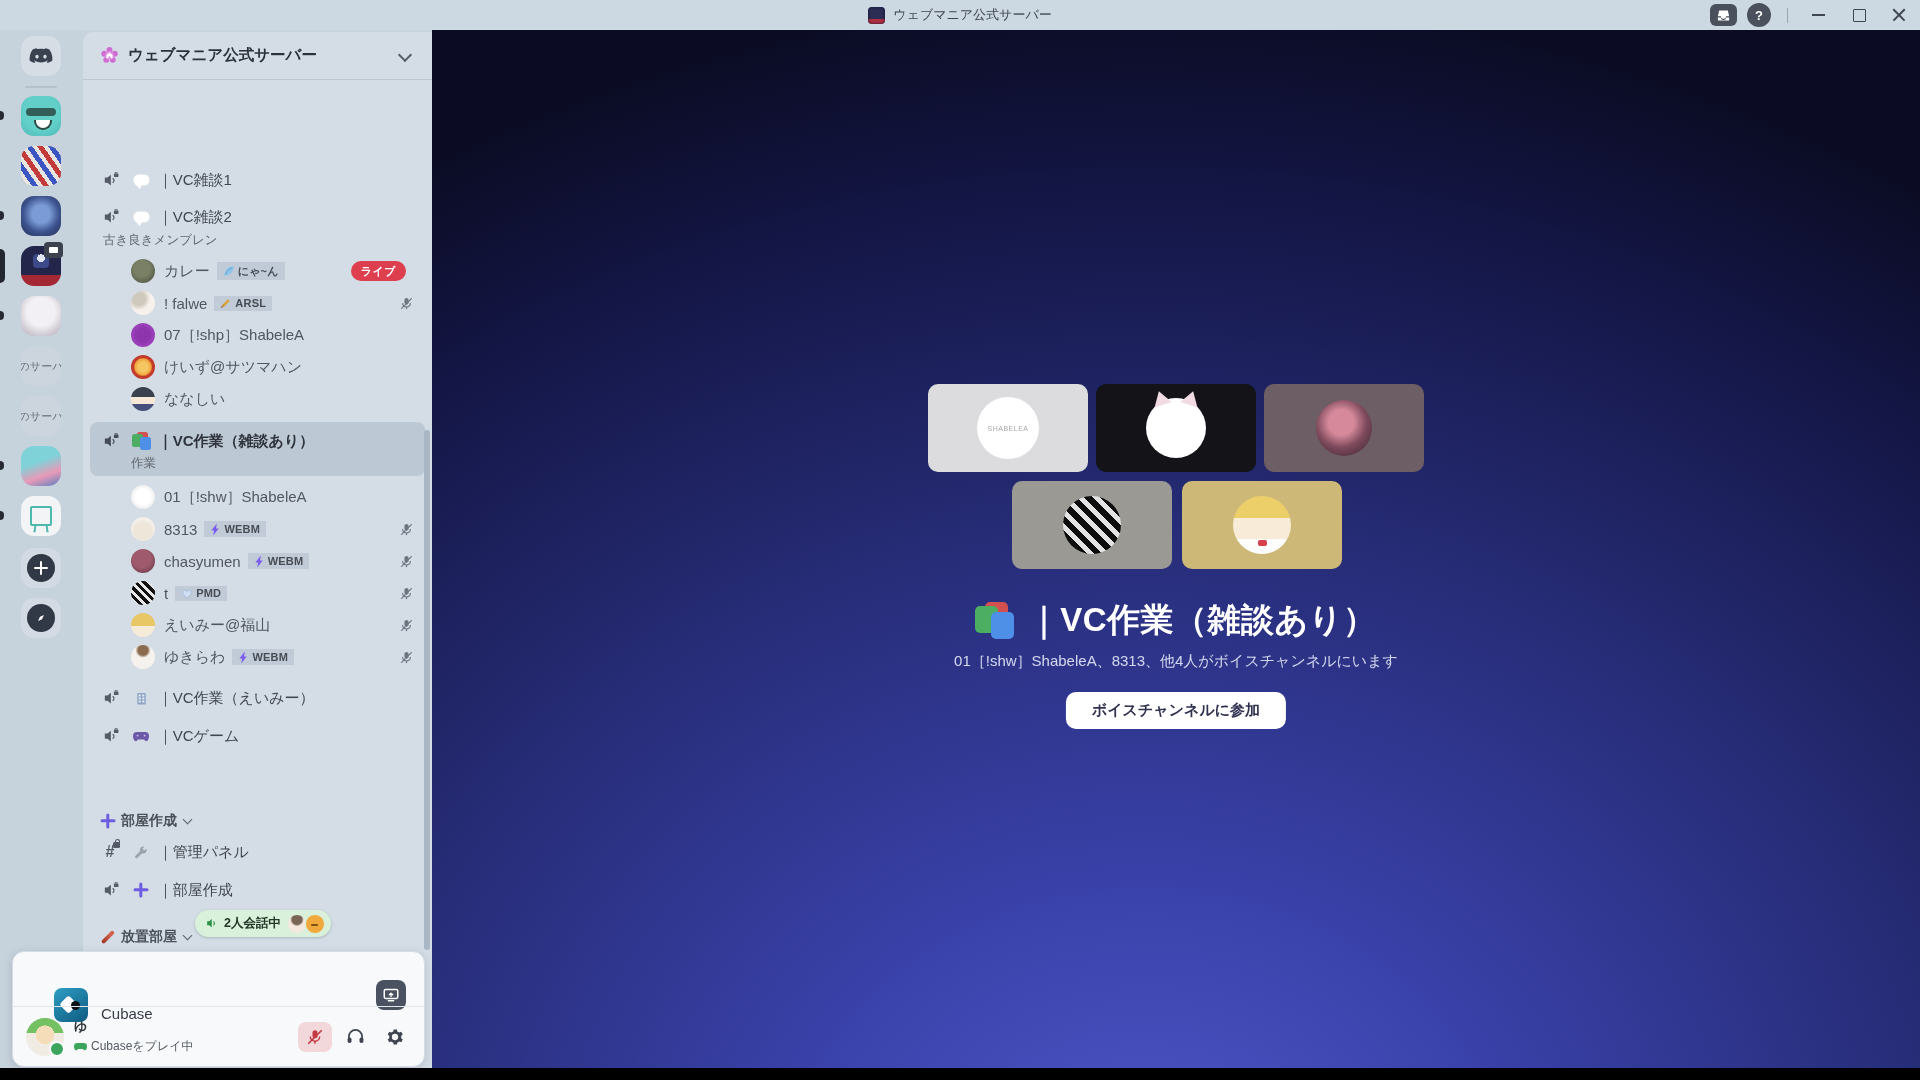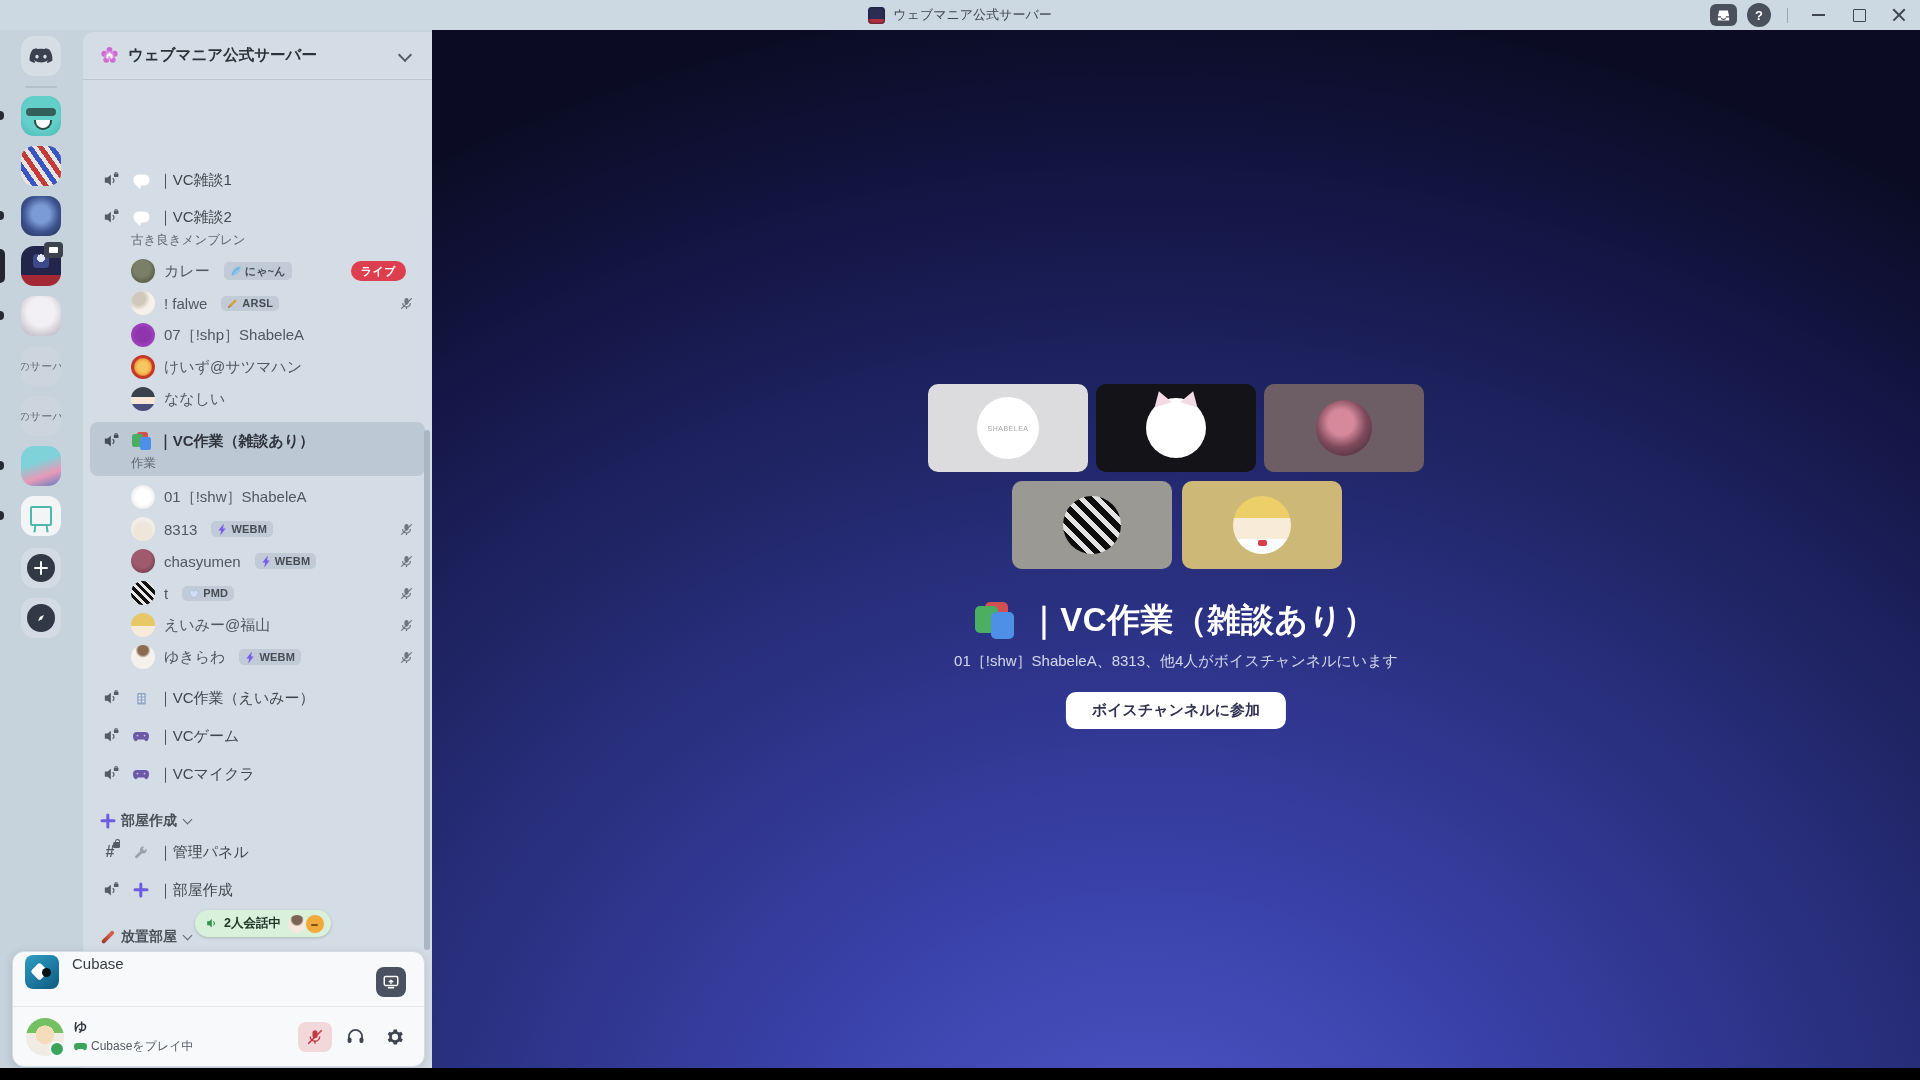--- a/index.html
+++ b/index.html
@@ -64,24 +64,24 @@
   .list{position:absolute;left:0;top:48px;right:0;bottom:0;}
   .row{position:absolute;left:0;right:8px;height:34px;display:flex;align-items:center;}
   .crow .cicon{width:20px;margin-left:17px;display:flex;justify-content:center;}
   .cemoji{width:22px;margin-left:10px;display:flex;justify-content:center;align-items:center;}
   .clabel{margin-left:6px;font-size:15px;font-weight:500;color:#41464e;white-space:nowrap;}
   .hash{position:relative;font-weight:700;font-size:16px;color:#545b66;line-height:1;}
   .hash::before{content:"#";}
   .hlock{position:absolute;right:-6px;top:-2px;width:7px;height:6px;background:#545b66;border-radius:1.5px;}
   .hlock::before{content:"";position:absolute;left:1.2px;top:-3.4px;width:3px;height:3px;border:1.4px solid #545b66;border-bottom:none;border-radius:3px 3px 0 0;}
   .statusrow{height:20px;}
-  .statustext{margin-left:48px;font-size:12.5px;color:#60676f;}
+  .statustext{margin-left:20px;font-size:12.5px;color:#60676f;}
   .mrow .av{width:24px;height:24px;border-radius:50%;margin-left:48px;flex:none;}
   .mname{margin-left:9px;font-size:15px;color:#51565f;white-space:nowrap;}
-  .badge{display:inline-flex;align-items:center;gap:3px;margin-left:14px;padding:1.5px 6px;background:rgba(175,188,202,.55);border-radius:5px;}
+  .badge{display:inline-flex;align-items:center;gap:3px;margin-left:7px;padding:1.5px 6px;background:rgba(175,188,202,.55);border-radius:0;}
   .badge b{font-size:11px;font-weight:700;color:#474c54;letter-spacing:.2px;}
   .live{margin-left:auto;margin-right:18px;background:#dd3f4e;color:#fff;font-size:11px;font-weight:700;padding:2.5px 10px;border-radius:10px;letter-spacing:.5px;}
   .rmute{margin-left:auto;margin-right:10px;flex:none;}
   .selrow{position:absolute;left:7px;right:7px;top:390px;height:54px;border-radius:8px;background:#bcc8d4;}
   .selrow .line1{display:flex;align-items:center;height:32px;margin-top:3px;}
   .selrow .cicon{width:20px;margin-left:10px;display:flex;justify-content:center;}
   .selrow .clabel{font-weight:700;color:#2e333c;}
   .selrow .statustext{display:block;margin-left:41px;margin-top:-2px;}
   .catrow{height:30px;cursor:pointer;}
   .caticon{width:16px;margin-left:17px;display:flex;justify-content:center;}
@@ -121,21 +121,21 @@
   
   .callpill{position:absolute;left:112px;top:878px;height:27px;border-radius:14px;background:#d9f0da;display:flex;align-items:center;padding:0 6px 0 10px;gap:6px;box-shadow:0 1px 3px rgba(40,70,45,.25);z-index:5;}
   .callpill b{font-size:12.5px;font-weight:700;color:#233527;white-space:nowrap;}
   .pillav{width:18px;height:18px;border-radius:50%;border:1.5px solid #d9f0da;}
   .pillav.girl{background:radial-gradient(circle at 50% 25%,#7a6456 0 30%,#f5e9df 42%);}
   .pillav.orange{background:#f2a93c;margin-left:-8px;position:relative;}
   .pillav.orange::after{content:"";position:absolute;left:5px;top:9px;width:7px;height:2px;border-radius:1px;background:#7c5414;}
 
   
   .userpanel{position:absolute;left:12px;top:951px;width:411px;height:114px;border-radius:12px;background:#f7f9fb;border:1px solid #d5dce3;box-shadow:0 2px 8px rgba(50,60,80,.18);z-index:20;}
-  .act-row{position:absolute;left:0;top:3px;right:0;height:54px;display:flex;align-items:flex-start;}
+  .act-row{position:absolute;left:0;top:16px;right:0;height:54px;display:flex;align-items:flex-end;padding-left:29px;}
   .cubase-logo{width:34px;height:34px;margin-left:12px;border-radius:8px;background:linear-gradient(145deg,#2e9ec4,#0f5a80);position:relative;flex:none;}
   .cubase-logo i{position:absolute;left:8px;top:10px;width:13px;height:13px;background:#fff;border-radius:2.5px;transform:rotate(45deg);}
   .cubase-logo u{position:absolute;left:17px;top:12.5px;width:9px;height:9px;background:#0c1116;border-radius:50%;}
   .act-name{margin-left:13px;font-size:15px;color:#383d44;}
   .share-btn{position:absolute;right:18px;top:12px;width:30px;height:30px;border-radius:8px;background:#4a5160;display:flex;align-items:center;justify-content:center;}
   .up-divider{position:absolute;left:0;top:54px;right:0;height:1px;background:#e2e7ec;}
   .user-row{position:absolute;left:0;top:55px;right:0;bottom:0;display:flex;align-items:center;}
   .uavatar{position:relative;width:38px;height:38px;border-radius:50%;margin-left:13px;flex:none;
     background:radial-gradient(circle at 50% 44%,#f6ddba 0 32%,transparent 33%),linear-gradient(180deg,#74c163 0 40%,#f0ece4 40% 100%);}
   .uavatar::after{content:"";position:absolute;right:-1px;bottom:-1px;width:12px;height:12px;border-radius:50%;background:#3ba55c;border:2.5px solid #f7f9fb;}
@@ -504,38 +504,20 @@
         <span class="cemoji">
           <svg width="16" height="11" viewBox="0 0 18 12">
               <path fill="#6c59a8" d="M4.5 1h9A4.5 4.5 0 0 1 18 5.5c0 3-1.3 5.8-3 5.8-1.2 0-1.8-1.2-2.4-2H5.4c-.6.8-1.2 2-2.4 2-1.7 0-3-2.8-3-5.8A4.5 4.5 0 0 1 4.5 1z"></path>
               <circle cx="5" cy="5" r="1" fill="#cdc3ea"></circle>
               <circle cx="13" cy="5" r="1" fill="#cdc3ea"></circle>
             </svg>
         </span>
         <span class="clabel">｜VCゲーム</span>
       </div>
 
-      <div class="row crow" style="top:677px">
-        <span class="cicon">
-          <svg width="17" height="17" viewBox="0 0 24 24">
-              <path fill="#545b66" d="M12.5 3.8 7.8 7.8H4v7.4h3.8l4.7 4V3.8z"></path>
-              <path fill="none" stroke="#545b66" stroke-width="1.7" stroke-linecap="round" d="M15.5 9.2c1.9 1.5 1.9 4.1 0 5.6"></path>
-              <rect x="16.8" y="2.2" width="6.4" height="5" rx="1.3" fill="#545b66"></rect>
-              <path fill="none" stroke="#545b66" stroke-width="1.4" d="M18.3 2.2v-.4a1.7 1.7 0 0 1 3.4 0v.4"></path>
-            </svg>
-        </span>
-        <span class="cemoji">
-          <svg width="16" height="11" viewBox="0 0 18 12">
-              <path fill="#6c59a8" d="M4.5 1h9A4.5 4.5 0 0 1 18 5.5c0 3-1.3 5.8-3 5.8-1.2 0-1.8-1.2-2.4-2H5.4c-.6.8-1.2 2-2.4 2-1.7 0-3-2.8-3-5.8A4.5 4.5 0 0 1 4.5 1z"></path>
-              <circle cx="5" cy="5" r="1" fill="#cdc3ea"></circle>
-              <circle cx="13" cy="5" r="1" fill="#cdc3ea"></circle>
-            </svg>
-        </span>
-        <span class="clabel">｜VCマイクラ</span>
-      </div>
 
       <div class="row catrow" style="top:726px">
         <span class="caticon">
             <span class="pluscross"></span>
           </span>
         <span class="catlabel">部屋作成</span>
         <i class="catchev"></i>
       </div>
 
       <div class="row crow" style="top:755px">

